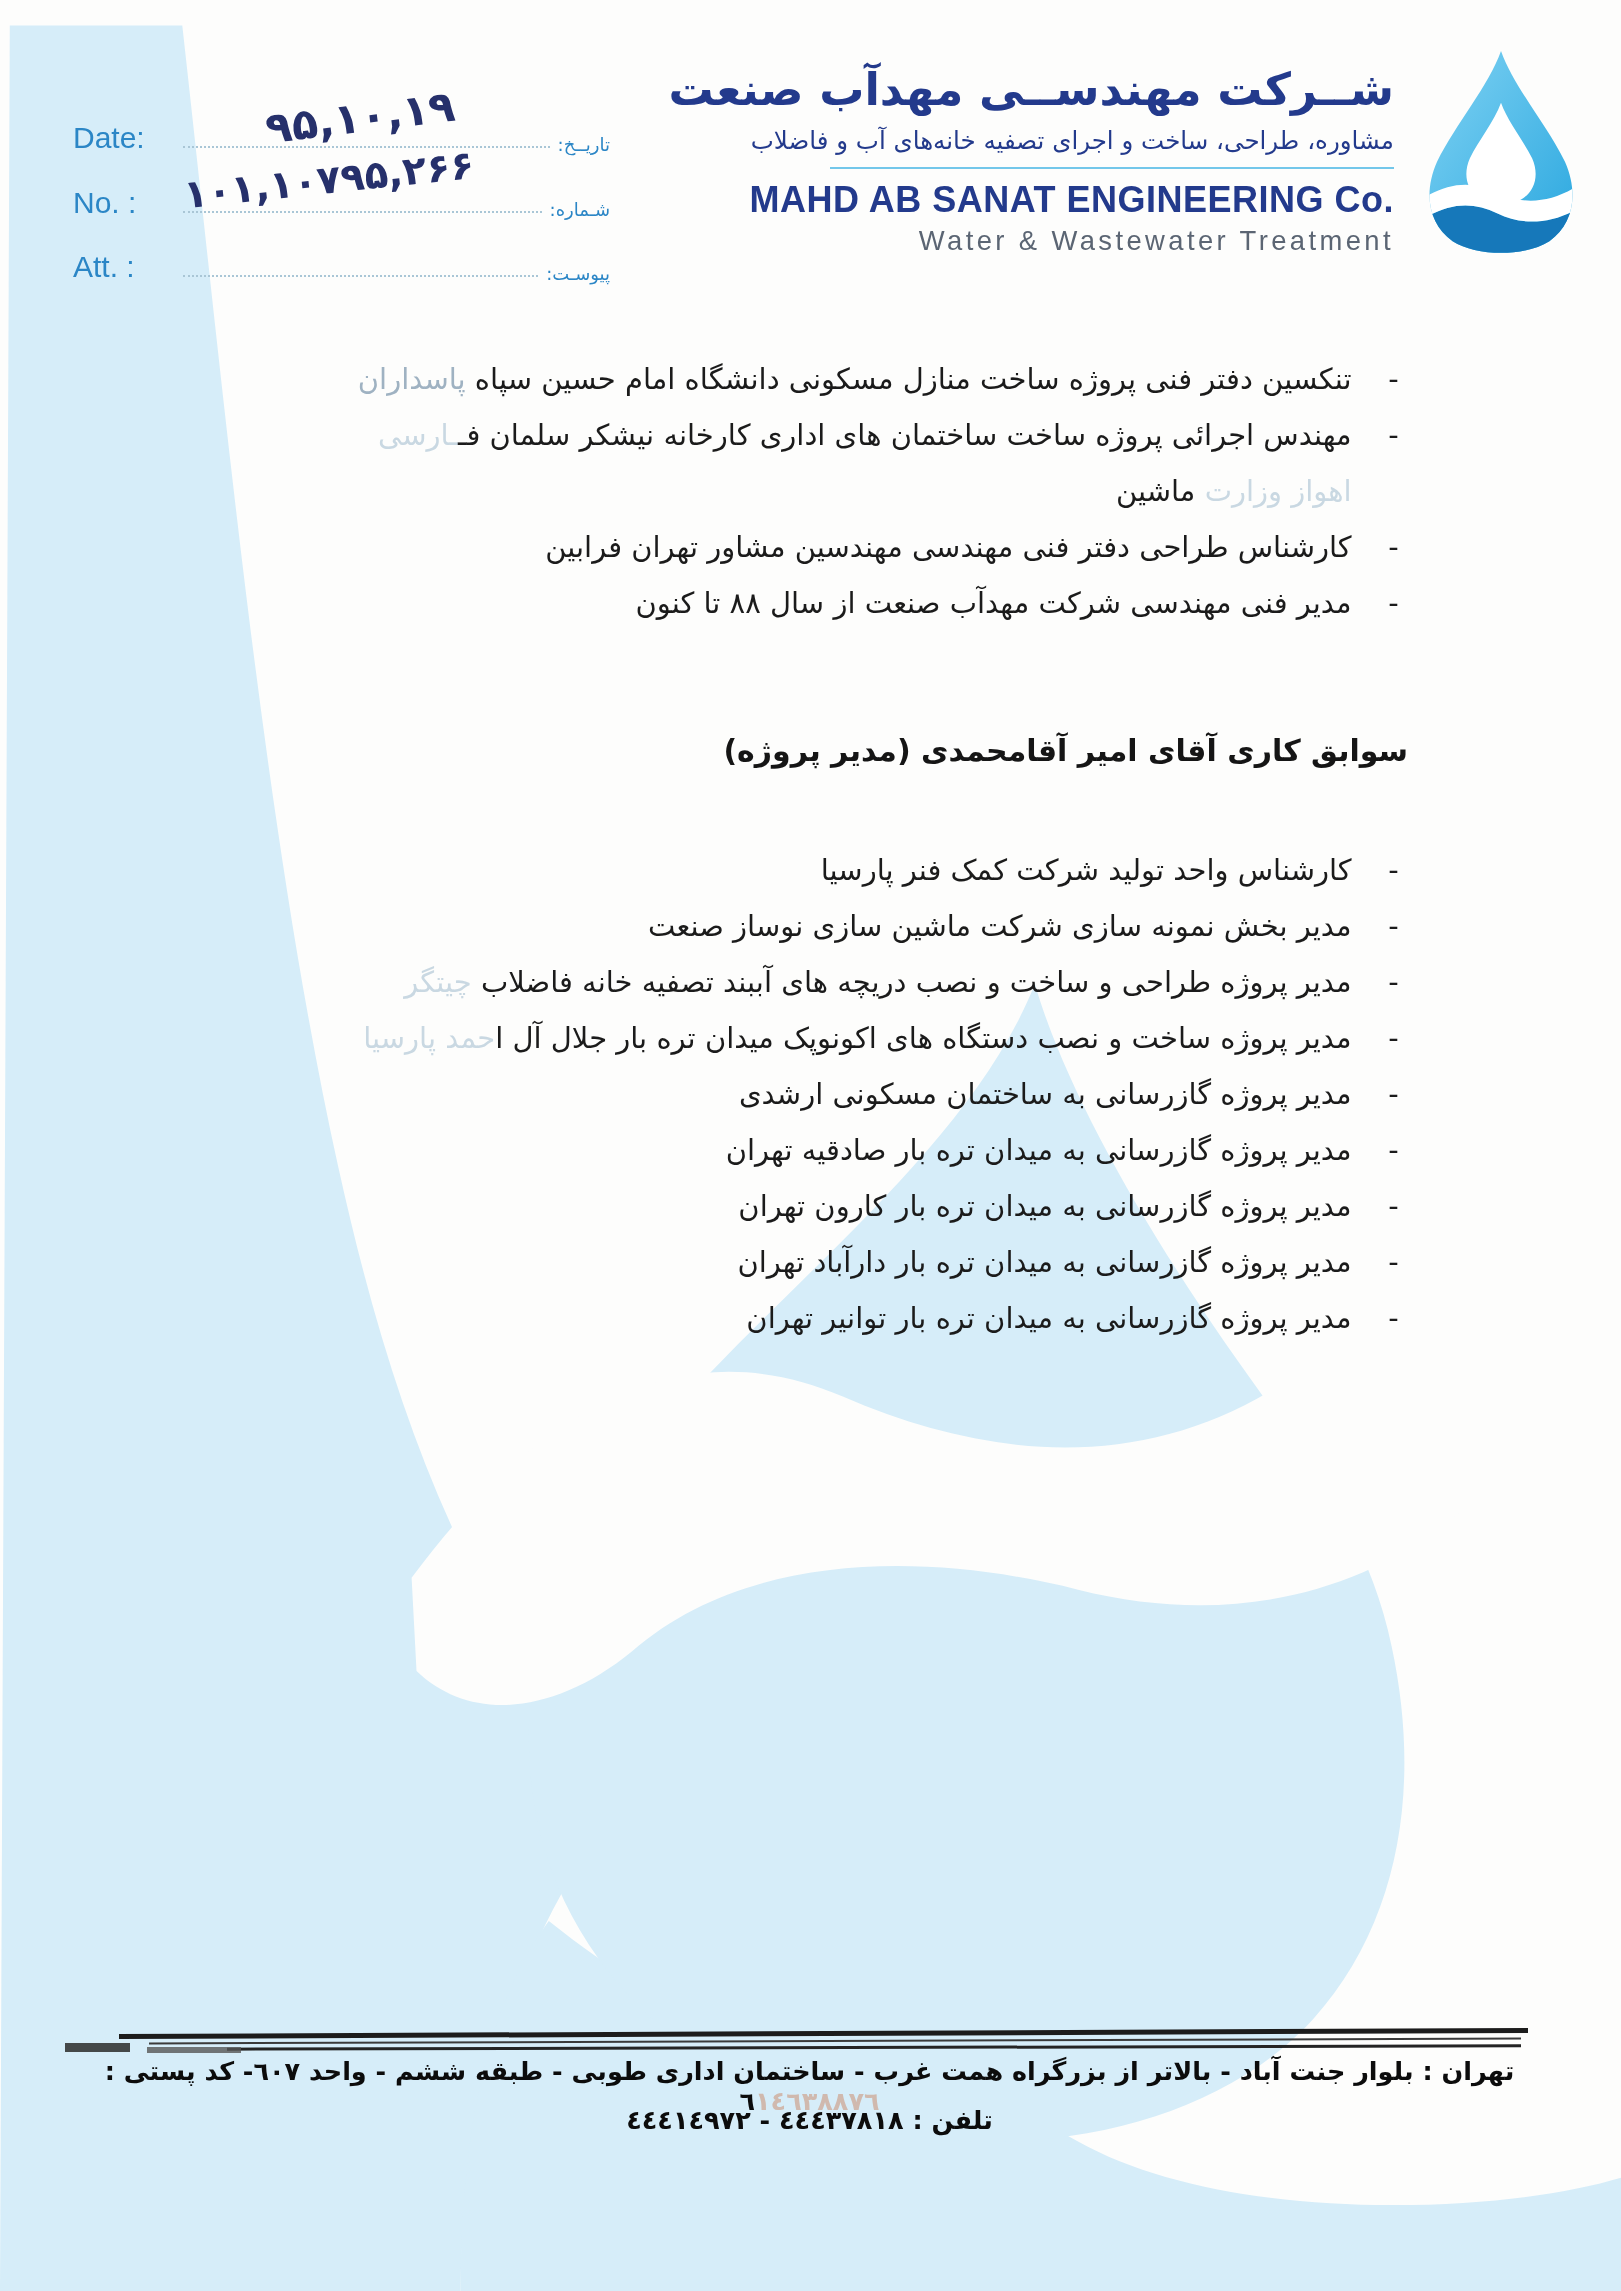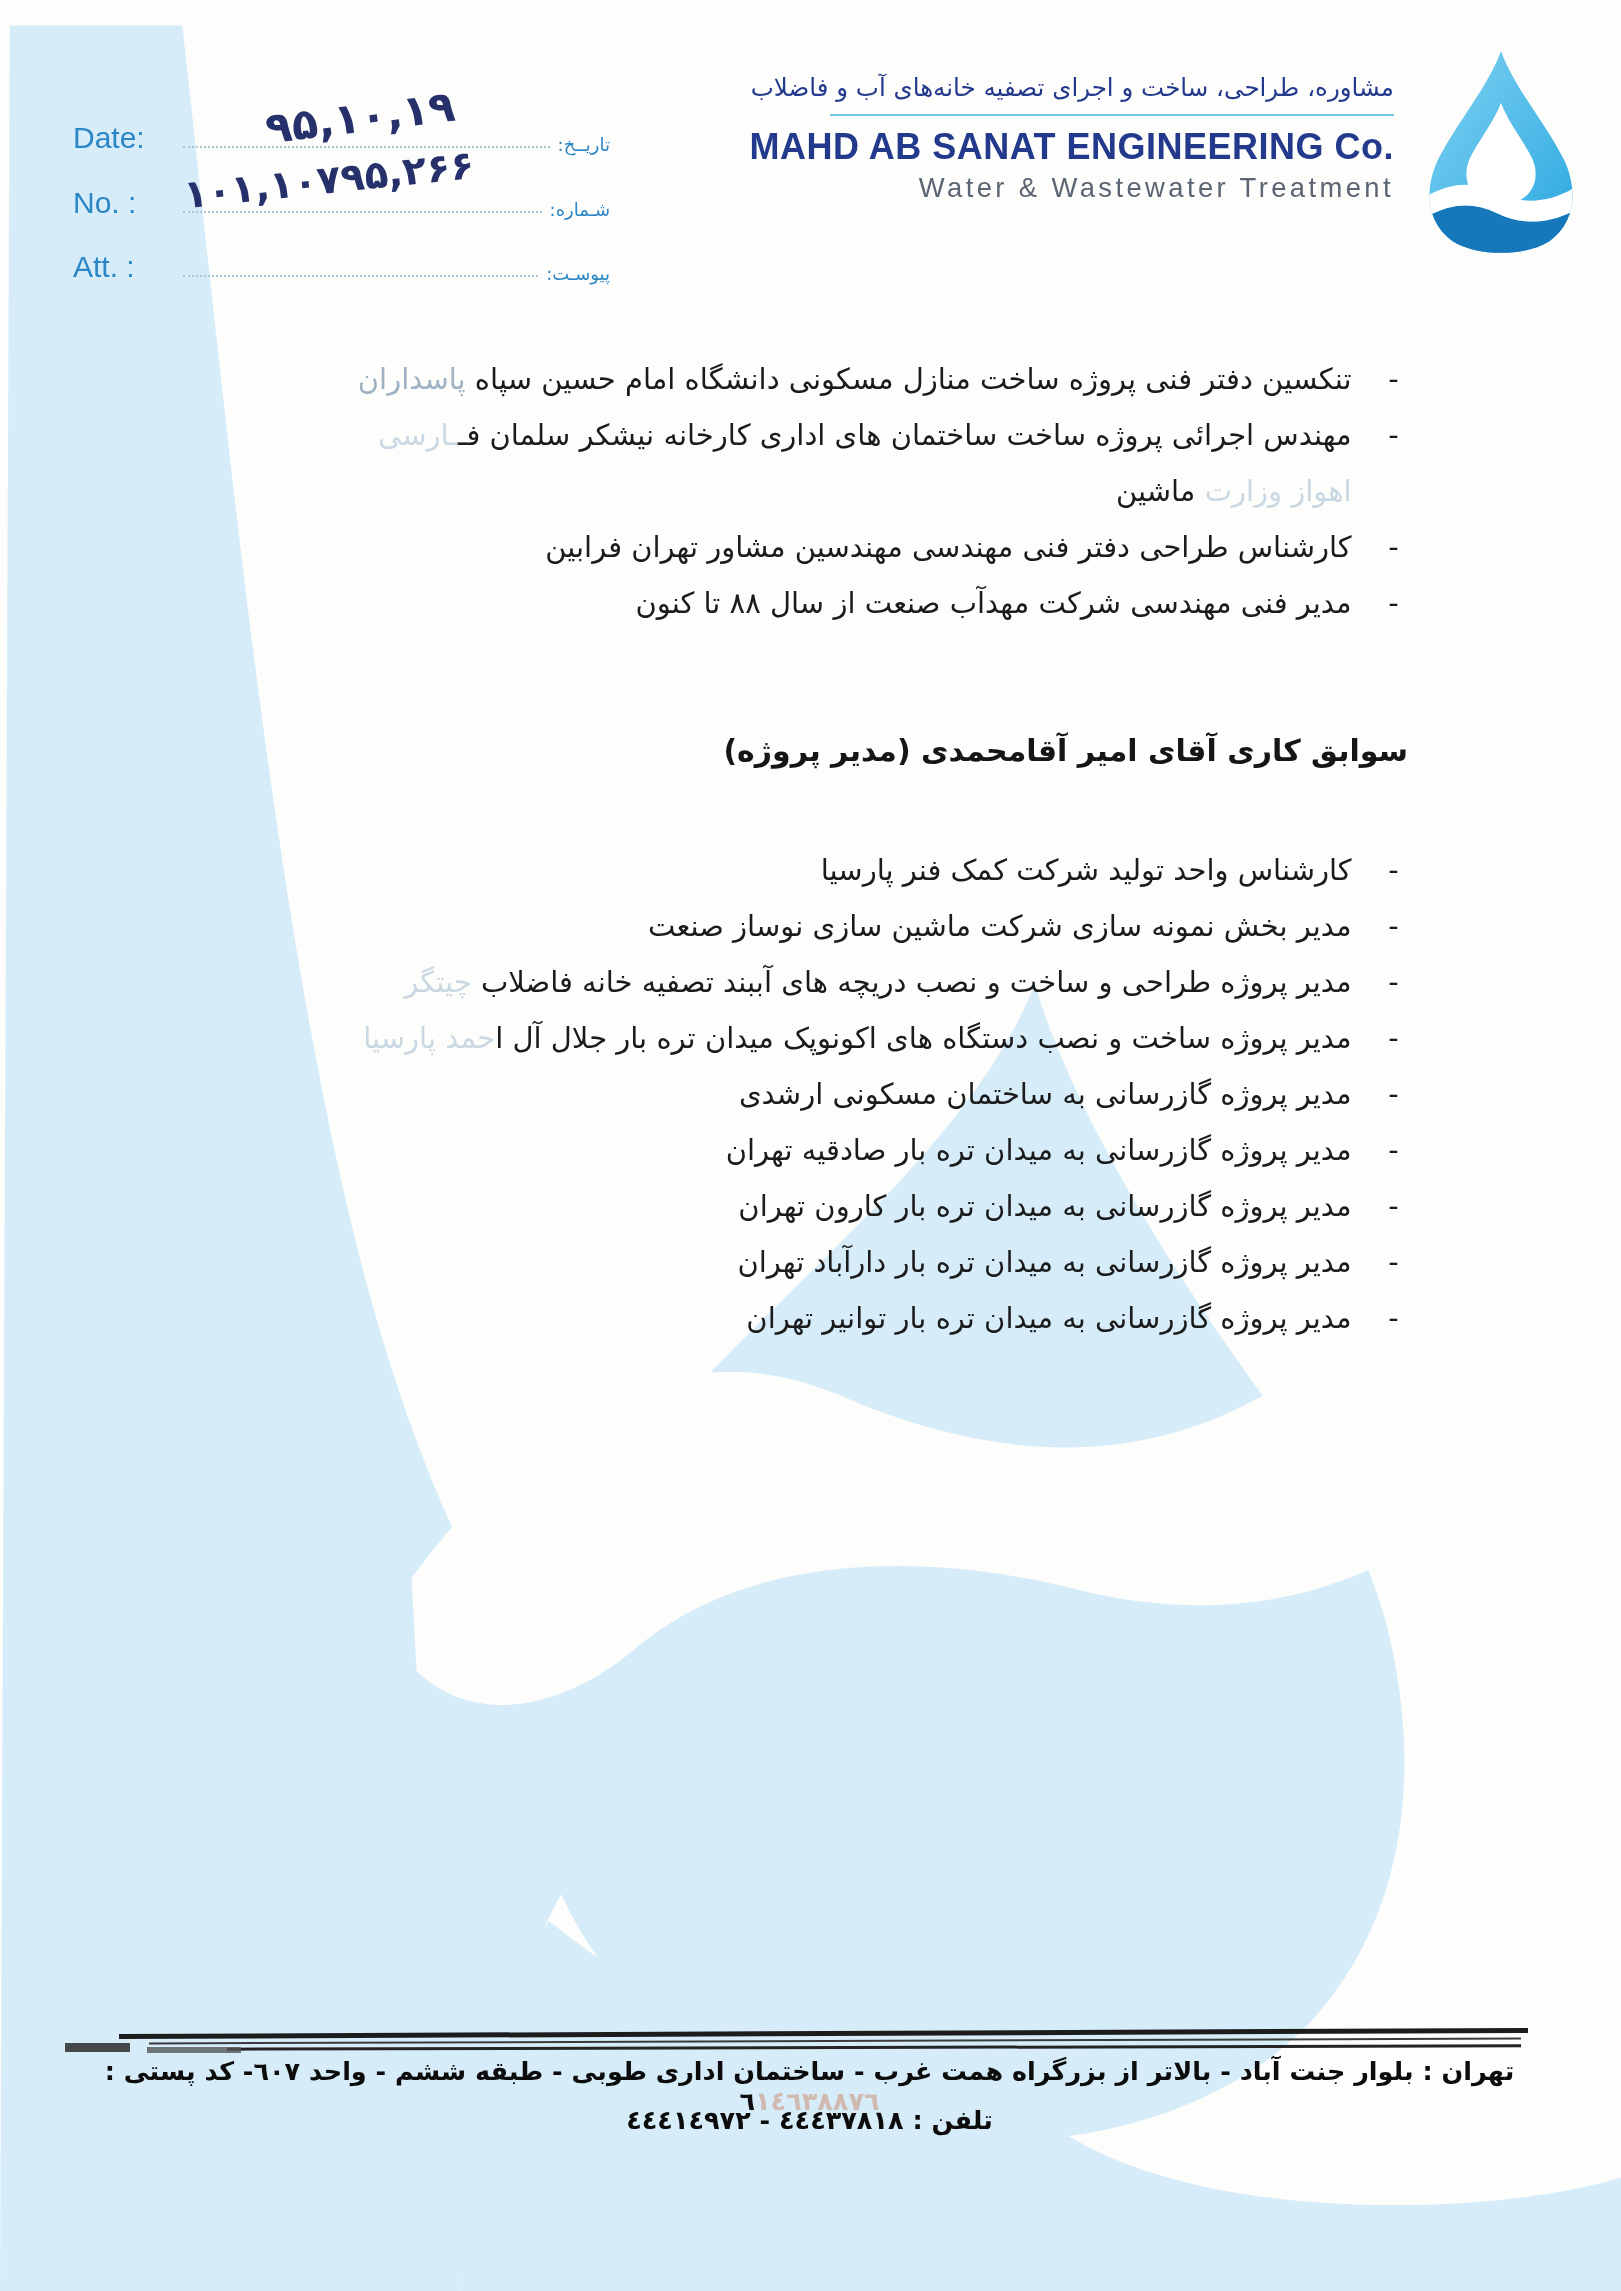--- a/index.html
+++ b/index.html
@@ -114,20 +114,21 @@
       </defs>
       <path fill="url(#lg)" d="M50 0 C57 20 76 42 87 64 C95 82 92 100 78 110 C64 119 36 119 22 110 C8 100 5 82 13 64 C24 42 43 20 50 0 Z"></path>
       <g clip-path="url(#dropclip)">
         <path fill="var(--logodark)" d="M-2 102 C 16 88 32 86 48 94 C 64 102 84 100 102 86 L 102 118 L -2 118 Z"></path>
         <path fill="#fff" d="M-2 102 C 16 88 32 86 48 94 C 64 102 84 100 102 86 L 102 72 C 84 88 64 90 48 82 C 32 74 16 76 -2 90 Z"></path>
       </g>
       <path fill="#fff" d="M50 30 C54 41 63 52 68 62 C72 71 70 80 63 85 C56 90 44 90 37 85 C30 80 28 71 32 62 C37 52 46 41 50 30 Z"></path>
     </svg>
 
     <div class="hdr">
+      <div class="fa-title">شــرکت مهندســی مهدآب صنعت</div>
       <div class="fa-tag">مشاوره، طراحی، ساخت و اجرای تصفیه خانه‌های آب و فاضلاب</div>
       <div class="divider"></div>
       <div class="en-name">MAHD AB SANAT ENGINEERING Co.</div>
       <div class="en-tag">Water &amp; Wastewater Treatment</div>
     </div>
 
     <div class="fields">
       <div class="frow">
         <span class="en">Date:</span>
         <span class="fline"></span>

